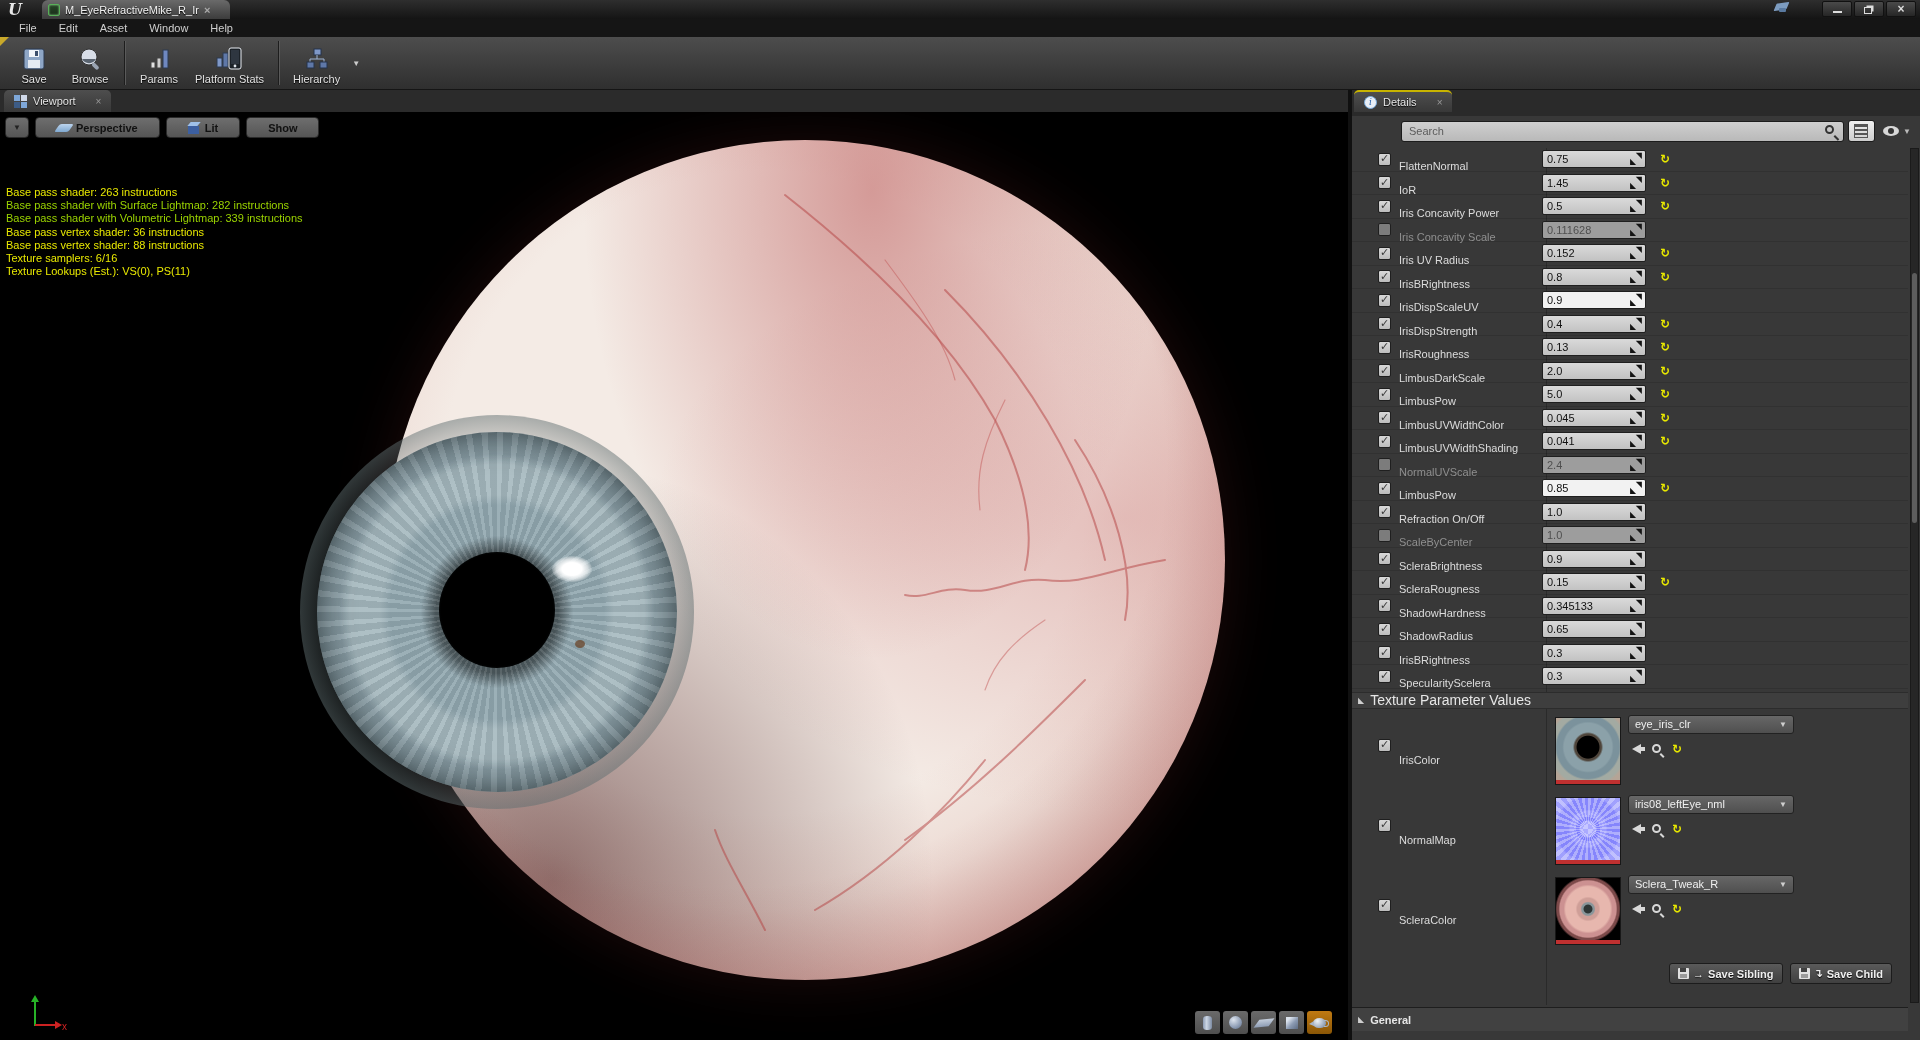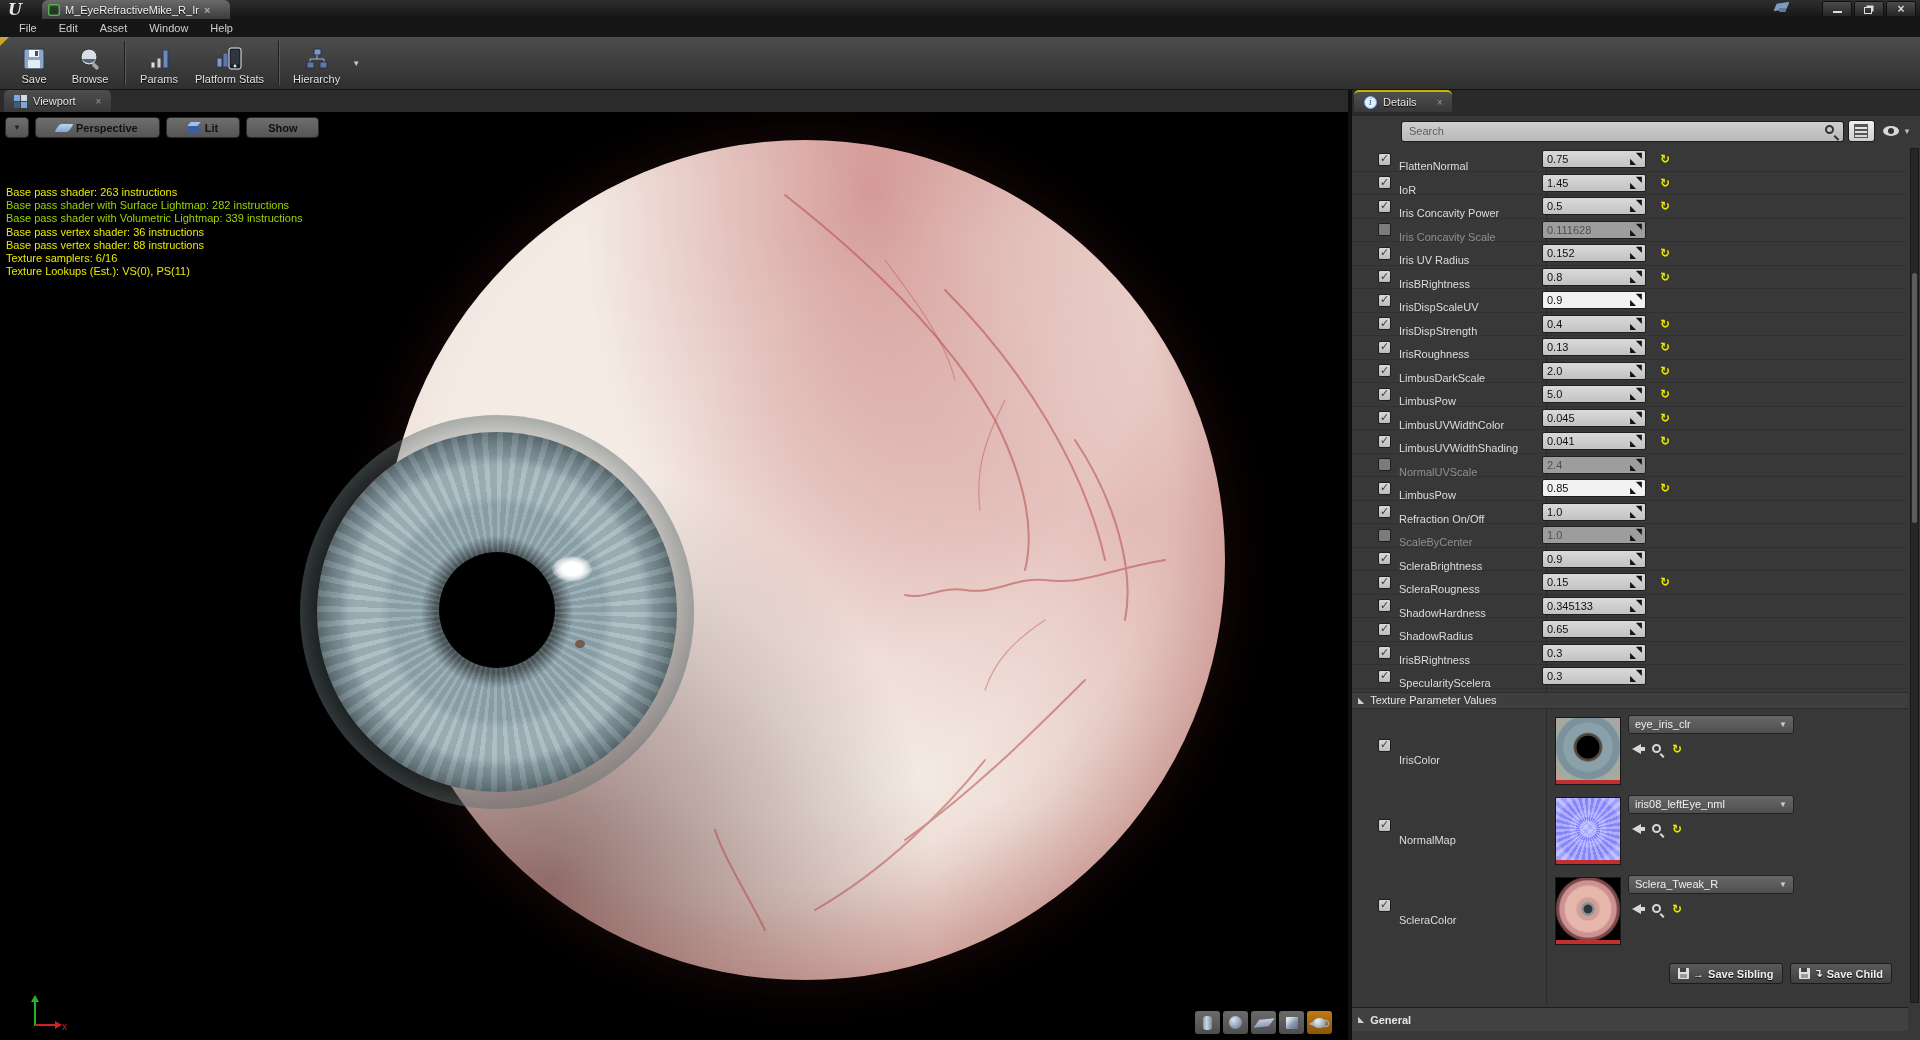--- a/index.html
+++ b/index.html
@@ -165,21 +165,21 @@
   .pvtext { flex:1; }
   .dragicon { position:relative; width:10px; height:10px; }
   .dragicon i { position:absolute; font-style:normal; color:#141414; font-size:8px; line-height:1; }
   .dragicon .t1 { right:-1px; top:-2px; }
   .dragicon .t2 { left:-1px; bottom:-2px; }
   .reset { position:absolute; left:308px; color:#e8e800; font-size:12px; font-weight:bold; transform:scaleX(-1); }
 
   .section-hdr { height:17px; display:flex; align-items:center; gap:6px; padding-left:6px;
     background:#3e3e3e; border-top:1px solid #2c2c2c; border-bottom:1px solid #2c2c2c; margin-top:3px; }
   .section-hdr .tri { color:#cfcfcf; font-size:8px; }
-  .section-hdr .t { color:#e6e6e6; font-size:11px; }
+  .section-hdr .t { color:#e6e6e6; font-size:14px; }
 
   .tex-row { position:relative; height:80px; }
   .tex-row .cb { top:30px; }
   .tex-row .plabel { top:31px;text-align:right; }
   .thumb { position:absolute; left:203px; top:8px; width:66px; height:68px; border:1px solid #181818; }
   .thumb .img { position:absolute; left:0; top:0; width:64px; height:62px; }
   .thumb .redbar { position:absolute; left:0; bottom:0; width:64px; height:4px; background:#c03030; }
   .thumb-iris { background:#b5a496;
     background-image:radial-gradient(circle at 50% 47%, #000 0 24%, #4e443a 26% 29%, #8ba1a9 33% 52%, #7b929c 56% 68%, #a3aaa2 72% 82%, #b5a496 88% 100%); }
   .thumb-normal { background:#8f8fe8;

